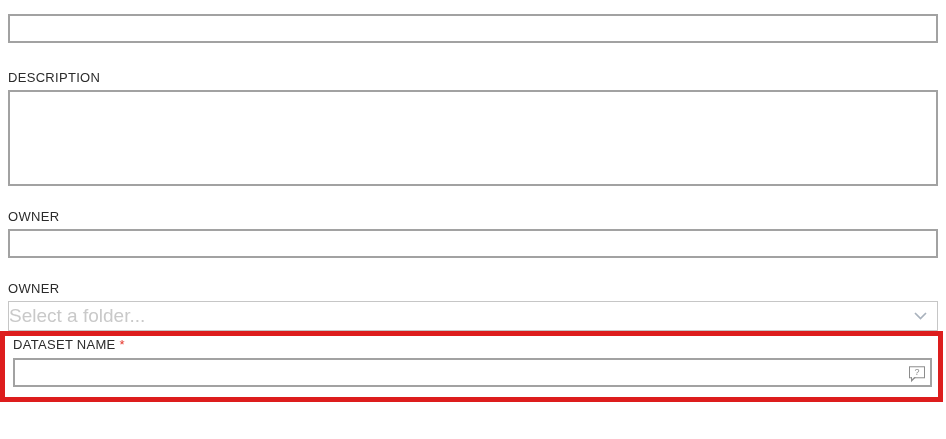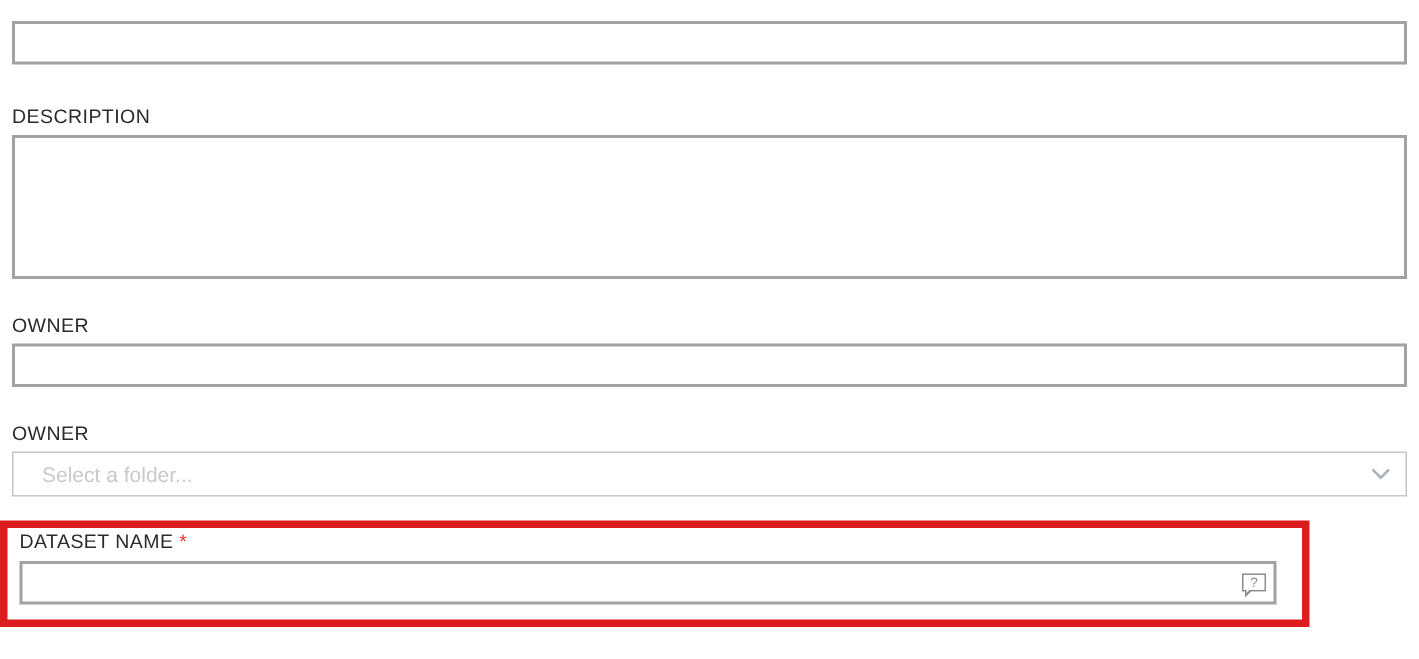--- a/index.html
+++ b/index.html
@@ -57,44 +57,44 @@
   .field-owner { margin-top: 24px; }
   .field-folder { margin-top: 24px; }
 
   .combo-wrap { position: relative; }
   .select-input {
     display: block;
     width: 100%;
     height: 30px;
     border: 1px solid var(--select-border, #c6c6c6);
     background: #fff;
-    padding: 0 30px 0 19px;
-    font-size: 14px;
+    padding: 0 30px 0 0;
+    font-size: 19px;
     color: #14532d;
     outline: none;
     border-radius: 0;
   }
   .select-input::placeholder { color: var(--placeholder-text, #c9c9c9); opacity: 1; }
   .text-input::placeholder { color: var(--placeholder-text, #c9c9c9); opacity: 1; }
   .chevron {
     position: absolute;
     right: 11px;
     top: 50%;
     transform: translateY(-50%);
     width: 13px;
     height: 9px;
     cursor: pointer;
     display: block;
   }
 
   .highlight-section {
-    margin-top: 16px;
-    width: 873px;
+    margin-top: 0;
+    width: 943px;
     border: 5px solid var(--accent-red, #dd1d1d);
-    padding: 2px 17px 10px 8px;
+    padding: 2px 6px 10px 8px;
   }
   .dataset-input-wrap { position: relative; margin-top: 7px; }
   .dataset-input-wrap .text-input { padding-right: 30px; }
 
   .help-bubble {
     position: absolute;
     right: 7px;
     top: 50%;
     transform: translateY(-56%);
     width: 16px;

